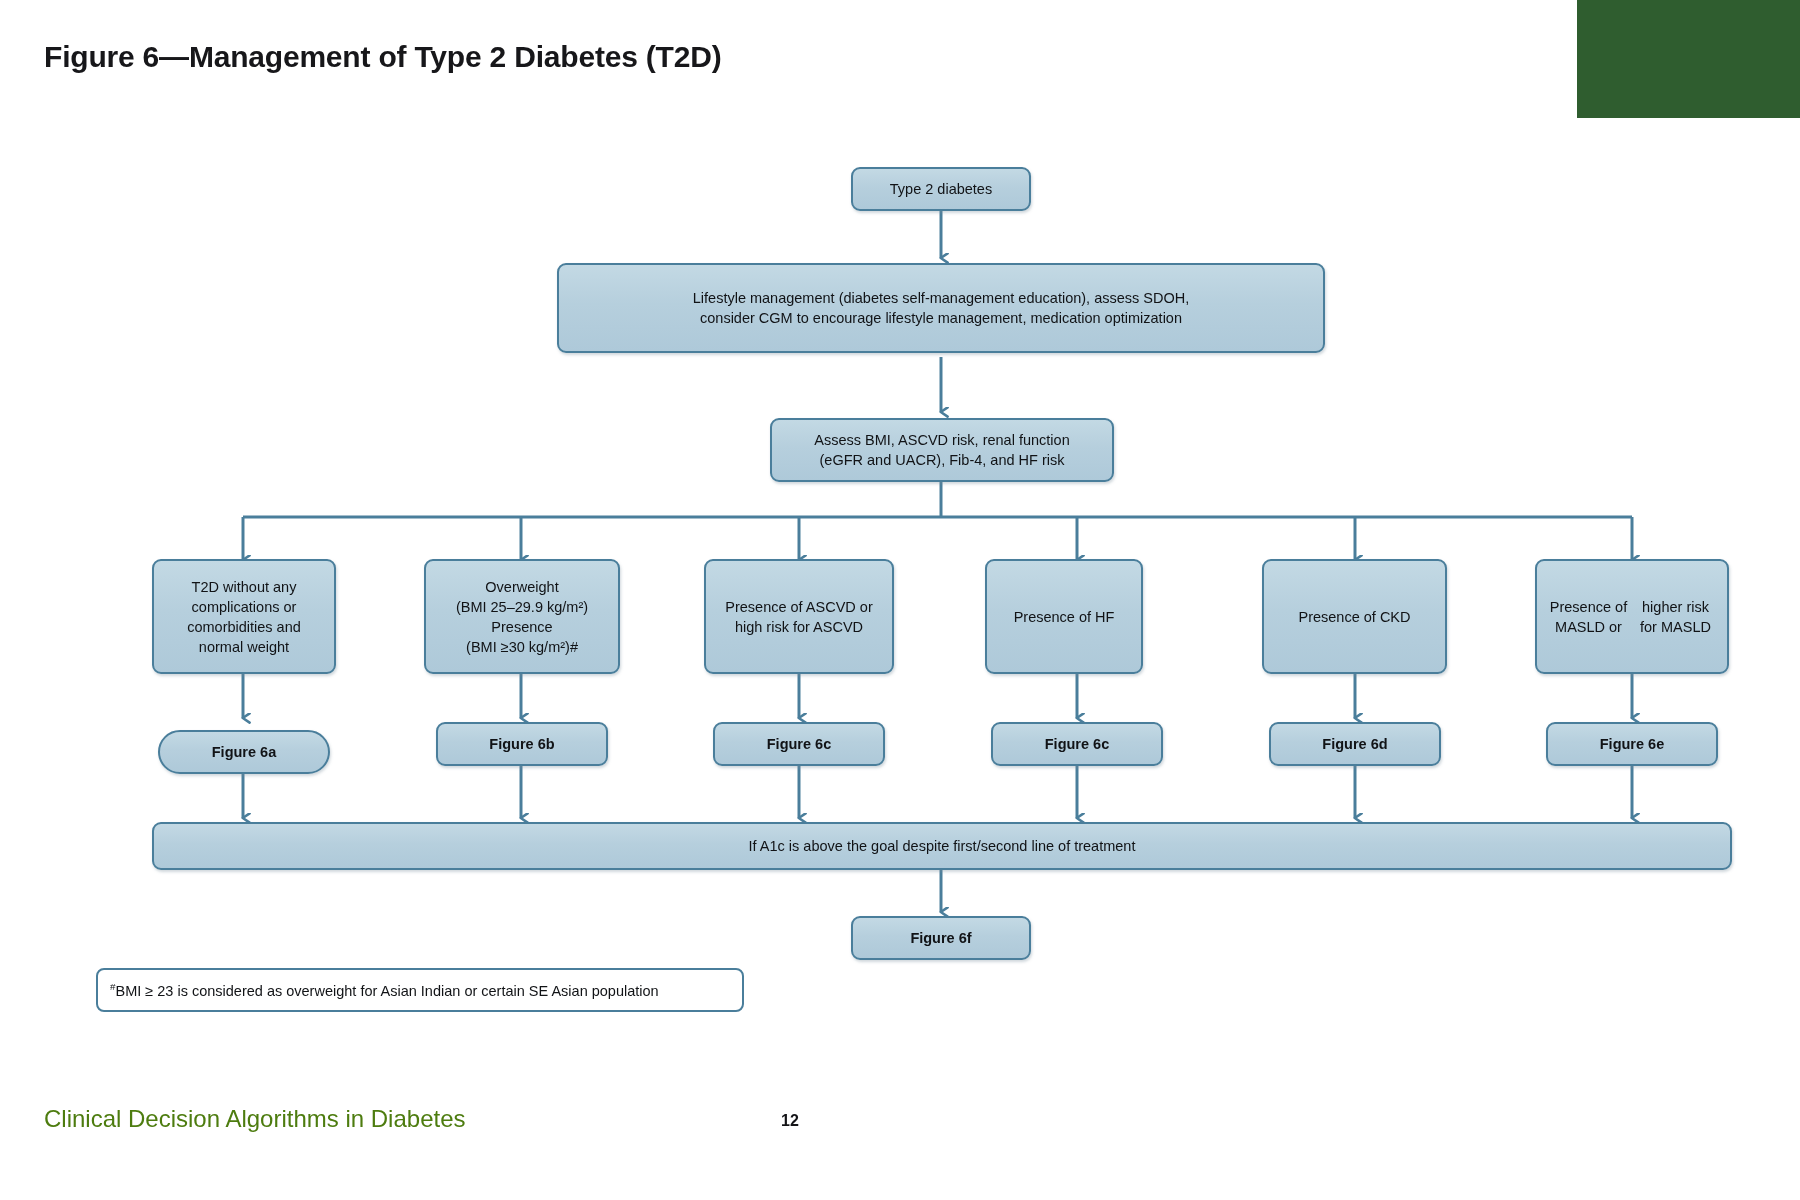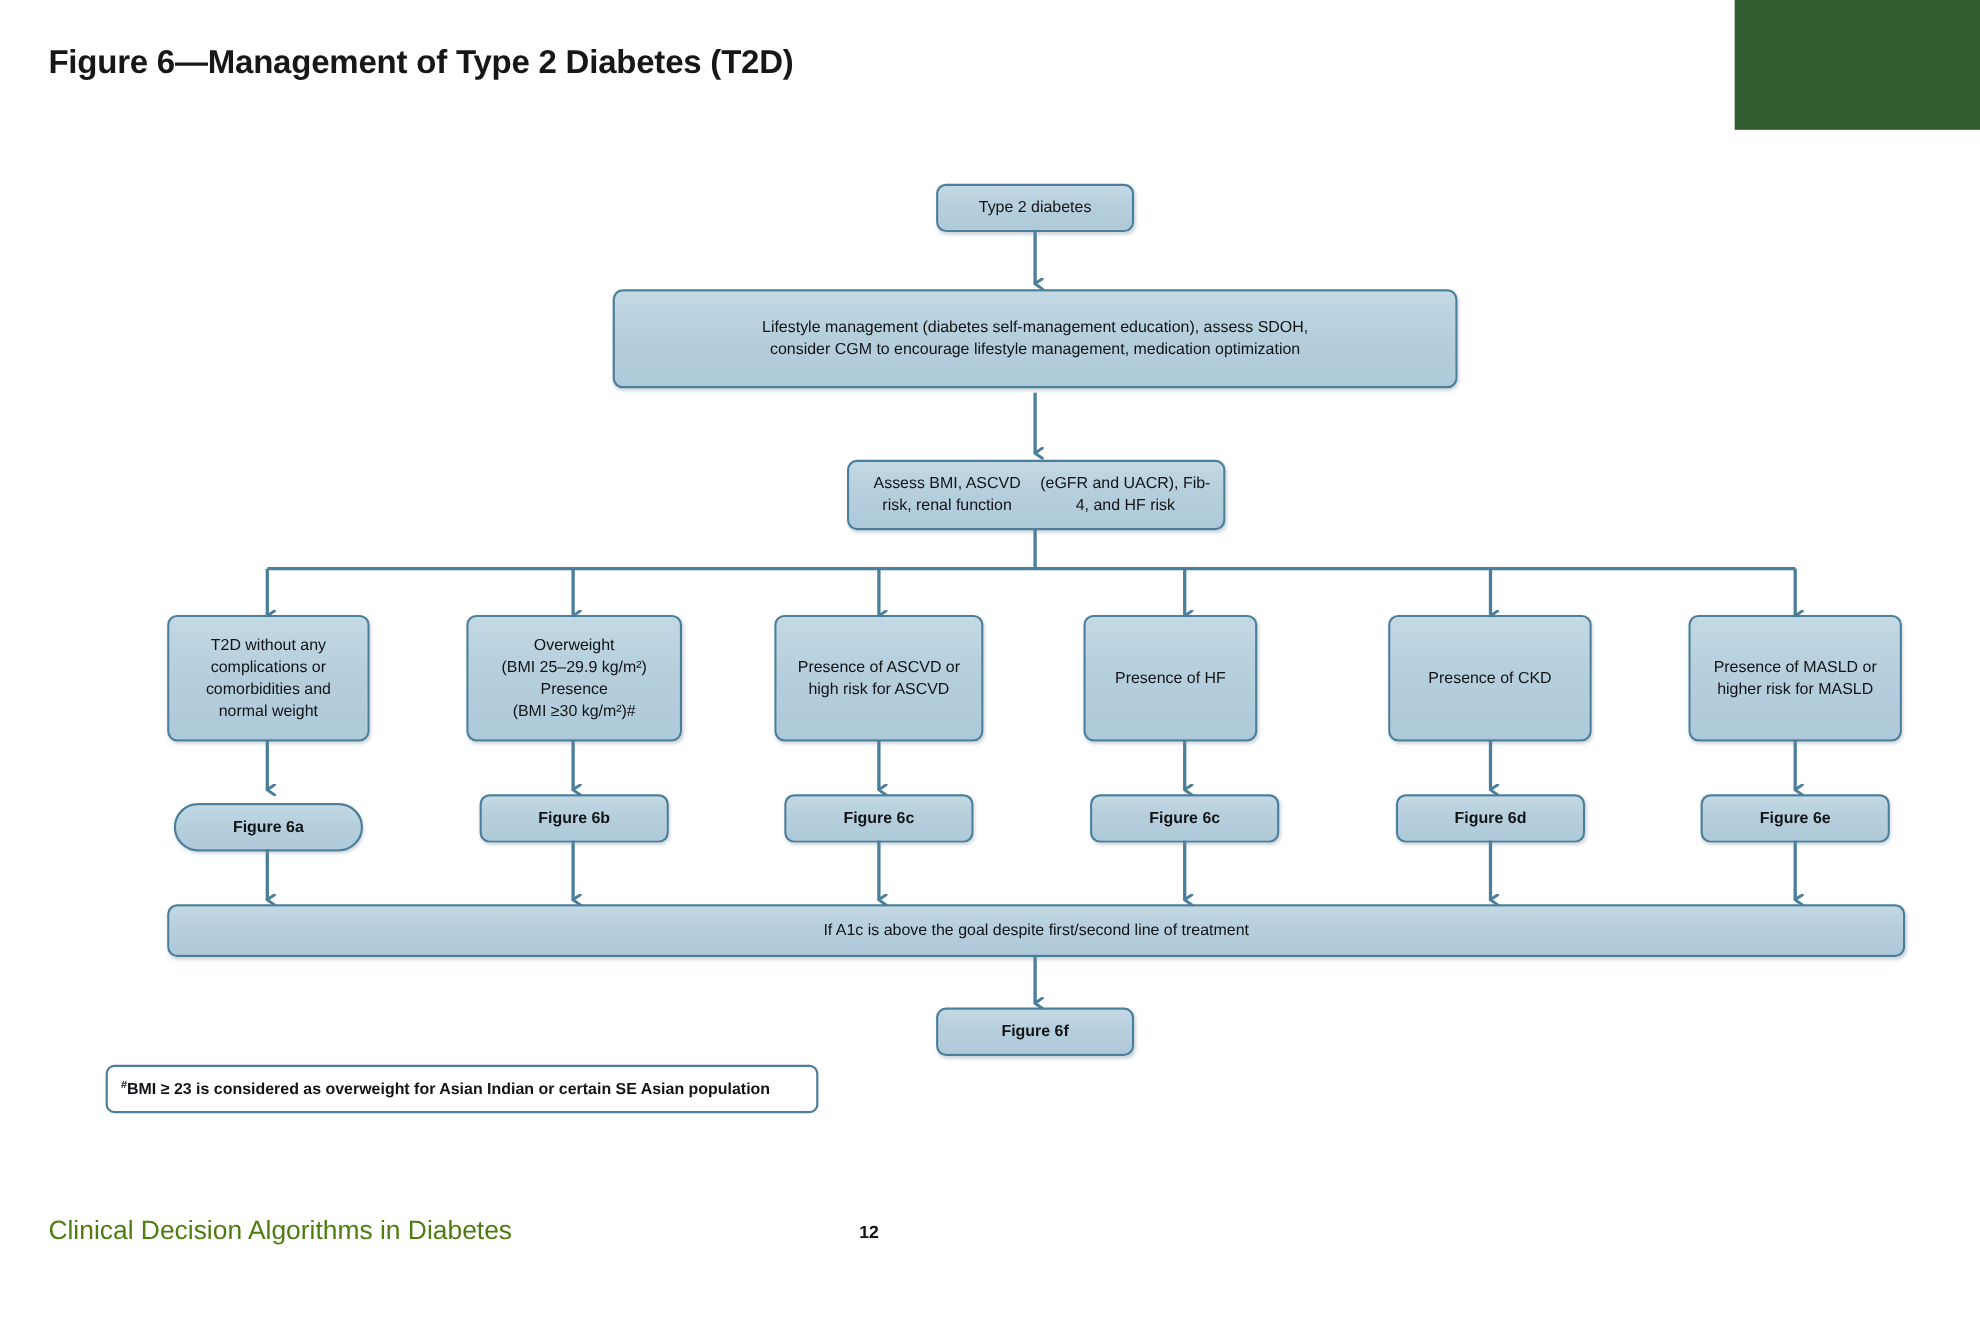--- a/index.html
+++ b/index.html
@@ -142,21 +142,21 @@
 
     <div class="node" style="left:851px;top:167px;width:180px;height:42px;">
       <span class="txt">Type 2 diabetes</span>
     </div>
 
     <div class="node" style="left:557px;top:263px;width:768px;height:90px;flex-direction:column;">
       <span class="txt">Lifestyle management (diabetes self-management education), assess SDOH,</span>
       <span class="txt">consider CGM to encourage lifestyle management, medication optimization</span>
     </div>
 
-    <div class="node" style="left:770px;top:418px;width:344px;height:64px;flex-direction:row;">
+    <div class="node" style="left:770px;top:418px;width:344px;height:64px;flex-direction:column;">
       <span class="txt">Assess BMI, ASCVD risk, renal function</span>
       <span class="txt">(eGFR and UACR), Fib-4, and HF risk</span>
     </div>
 
     <div class="node" style="left:152px;top:559px;width:184px;height:115px;flex-direction:column;">
       <span class="txt">T2D without any</span>
       <span class="txt">complications or</span>
       <span class="txt">comorbidities and</span>
       <span class="txt">normal weight</span>
     </div>
@@ -174,21 +174,21 @@
     </div>
 
     <div class="node" style="left:985px;top:559px;width:158px;height:115px;">
       <span class="txt">Presence of HF</span>
     </div>
 
     <div class="node" style="left:1262px;top:559px;width:185px;height:115px;">
       <span class="txt">Presence of CKD</span>
     </div>
 
-    <div class="node" style="left:1535px;top:559px;width:194px;height:115px;flex-direction:column;">
+    <div class="node" style="left:1535px;top:559px;width:194px;height:115px;">
       <span class="txt">Presence of MASLD or</span>
       <span class="txt">higher risk for MASLD</span>
     </div>
 
     <div class="node strong" style="left:158px;top:730px;width:172px;height:44px;border-radius:22px;">
       <span class="txt">Figure 6a</span>
     </div>
     <div class="node strong" style="left:436px;top:722px;width:172px;height:44px;">
       <span class="txt">Figure 6b</span>
     </div>
@@ -206,21 +206,21 @@
     </div>
 
     <div class="node" style="left:152px;top:822px;width:1580px;height:48px;">
       <span class="txt">If A1c is above the goal despite first/second line of treatment</span>
     </div>
 
     <div class="node strong" style="left:851px;top:916px;width:180px;height:44px;">
       <span class="txt">Figure 6f</span>
     </div>
 
-    <div class="node plain" style="left:96px;top:968px;width:648px;height:38px;justify-content:flex-start;padding-left:12px;font-weight:bold;font-size:14.5px;">
+    <div class="node plain" style="left:96px;top:968px;width:648px;height:38px;justify-content:flex-start;padding-left:12px;font-weight:normal;font-size:14.5px;">
       <span class="txt" style="text-align:left;"><sup>#</sup><span>BMI ≥ 23 is considered as overweight for Asian Indian or certain SE Asian population</span></span>
     </div>
 
   </div>
 
   <div class="footer-label">Clinical Decision Algorithms in Diabetes</div>
   <div class="page-number">12</div>
 
 </div>
 

